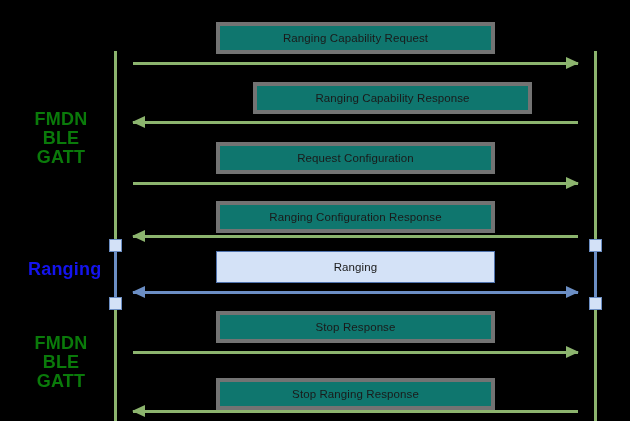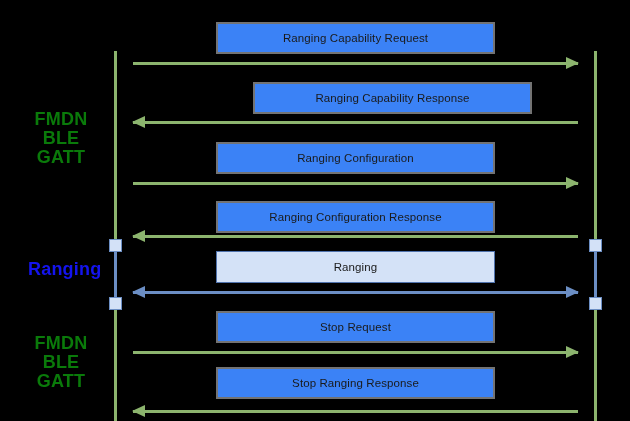--- a/index.html
+++ b/index.html
@@ -48,22 +48,22 @@
     height: 32px;
     box-sizing: border-box;
     display: flex;
     align-items: center;
     justify-content: center;
     font-size: 11.5px;
     color: #1a1a1a;
     letter-spacing: .1px;
   }
   .msgbox.green {
-    background: #3b82f6;
-    border: 2px solid #737373;
+    background: #0f766e;
+    border: 4px solid #737373;
   }
   .msgbox.blue {
     background: #d4e2f7;
     border: 1px solid #4f72ad;
   }
 
   
   .arrow {
     position: absolute;
     height: 3px;
@@ -139,44 +139,44 @@
     <div class="shaft"></div>
     <div class="head right"></div>
   </div>
 
   <div class="msgbox green" style="top:82px;margin-left:37px;">Ranging Capability Response</div>
   <div class="arrow green" style="left:133px;top:121px;width:445px;">
     <div class="shaft"></div>
     <div class="head left"></div>
   </div>
 
-  <div class="msgbox green" style="top:142px;">Ranging Configuration</div>
+  <div class="msgbox green" style="top:142px;">Request Configuration</div>
   <div class="arrow green" style="left:133px;top:182px;width:445px;">
     <div class="shaft"></div>
     <div class="head right"></div>
   </div>
 
   <div class="msgbox green" style="top:201px;">Ranging Configuration Response</div>
   <div class="arrow green" style="left:133px;top:235px;width:445px;">
     <div class="shaft"></div>
     <div class="head left"></div>
   </div>
 
   <div class="msgbox blue" style="top:251px;">Ranging</div>
   <div class="arrow blue" style="left:133px;top:291px;width:445px;">
     <div class="shaft"></div>
     <div class="head left"></div>
     <div class="head right"></div>
   </div>
 
-  <div class="msgbox green" style="top:311px;">Stop Request</div>
+  <div class="msgbox green" style="top:311px;">Stop Response</div>
   <div class="arrow green" style="left:133px;top:351px;width:445px;">
     <div class="shaft"></div>
     <div class="head right"></div>
   </div>
 
-  <div class="msgbox green" style="top:367px;">Stop Ranging Response</div>
+  <div class="msgbox green" style="top:378px;">Stop Ranging Response</div>
   <div class="arrow green" style="left:133px;top:410px;width:445px;">
     <div class="shaft"></div>
     <div class="head left"></div>
   </div>
 
 </div>
 
 </body></html>

